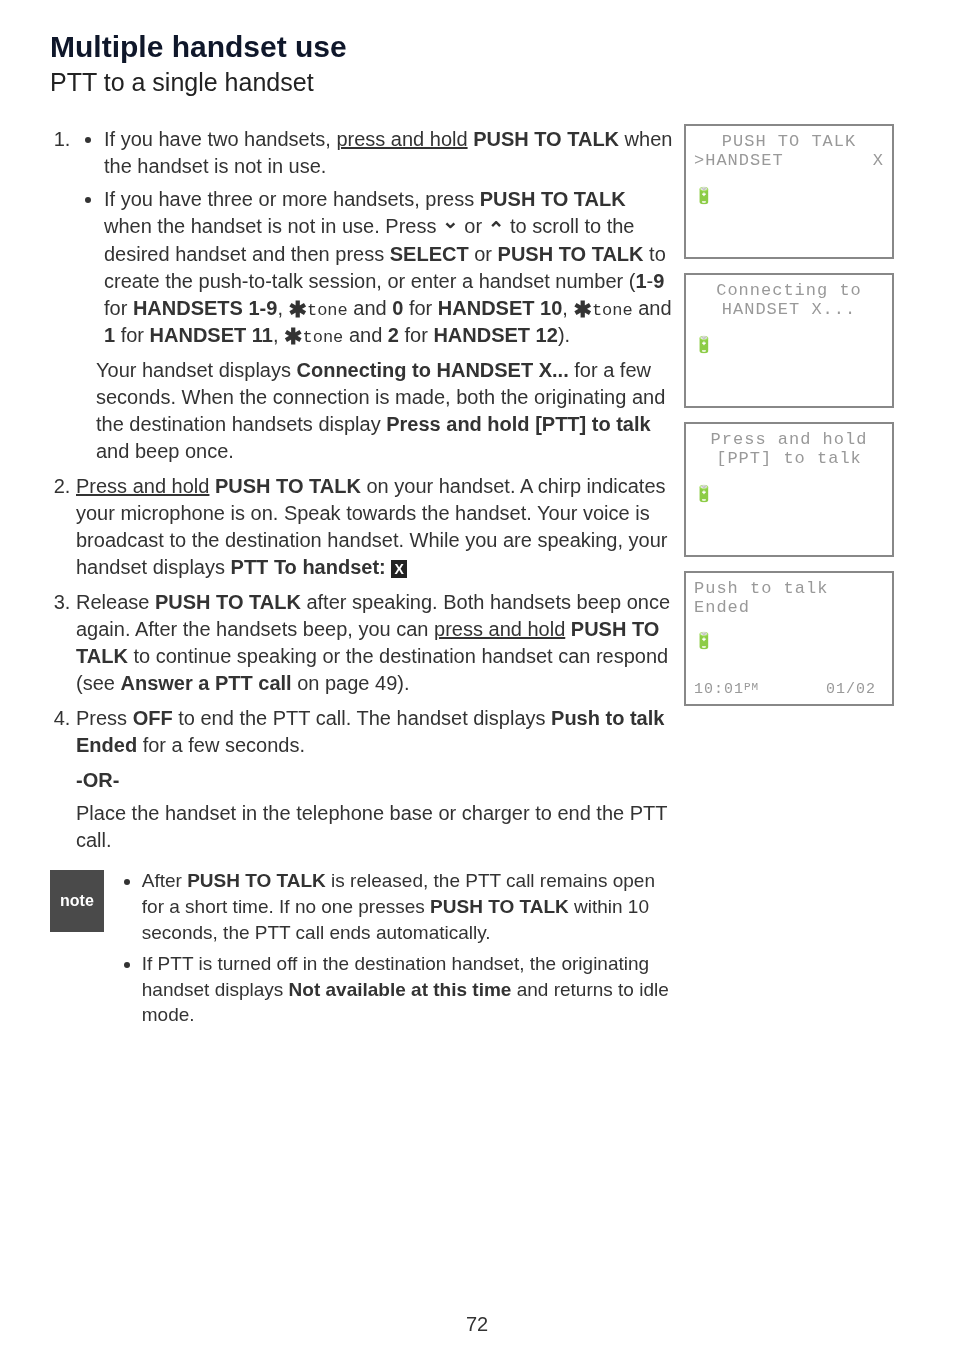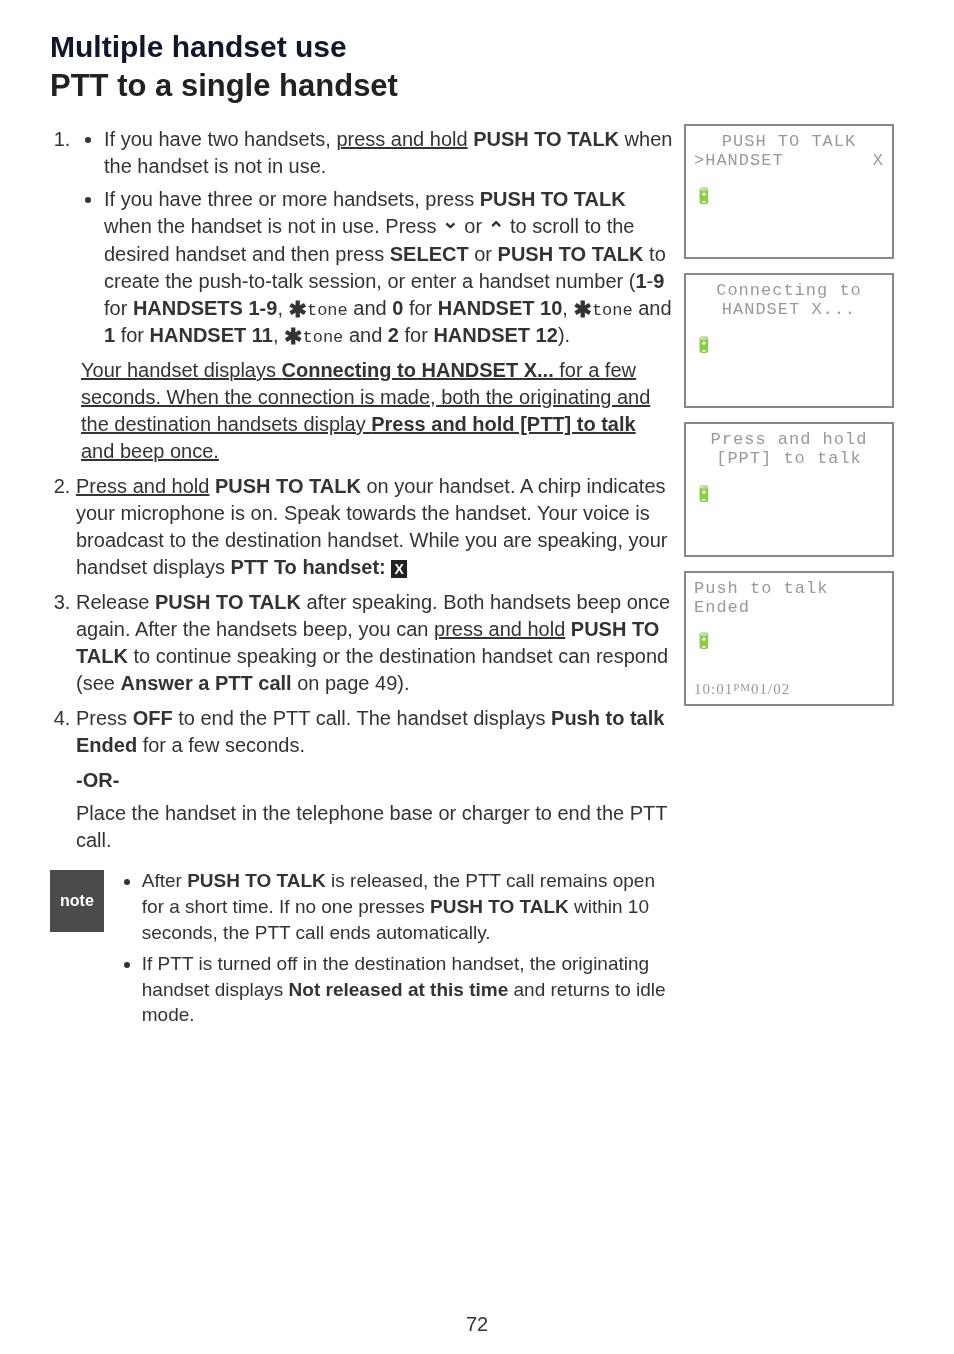--- a/index.html
+++ b/index.html
@@ -17,24 +17,24 @@
     padding: 30px 50px 20px 50px;
     position: relative;
   }
   .h1 {
     font-size: 30px;
     font-weight: bold;
     color: #0f172a;
     margin-bottom: 4px;
   }
   .h2 {
-    font-size: 31px;
-    font-weight: bold;
+    font-size: 25px;
+    font-weight: normal;
     color: #222;
-    margin-bottom: 16px;
+    margin-bottom: 23px;
   }
   .content-wrap {
     display: flex;
     align-items: flex-start;
   }
   .col-left {
     flex: 1 1 auto;
     font-size: 20px;
     line-height: 1.35;
     color: #333;
@@ -64,25 +64,24 @@
     position: absolute;
     left: 8px;
     top: 60px;
     font-size: 16px;
   }
   .lcd4 .batt { top: 58px; }
   .lcd4 .bottom {
     position: absolute;
     bottom: 6px;
     left: 8px;
-    right: 4px;
+    right: 16px;
     display: flex;
-    justify-content: flex-start;
+    justify-content: space-between;
     font-size: 15px;
-    font-family: Liberation Serif, serif;
   }
   ol.steps {
     list-style: decimal;
     padding-left: 26px;
     margin: 0;
   }
   ol.steps > li {
     margin-bottom: 8px;
   }
   ul.bullets {
@@ -176,21 +175,21 @@
 
         <li>
           <ul class="bullets">
             <li>
               <span>If you have two handsets, </span><span class="under">press and hold</span><span class="b"> PUSH TO TALK</span><span> when the handset is not in use.</span>
             </li>
             <li>
               <span>If you have three or more handsets, press </span><span class="b">PUSH TO TALK</span><span> when the handset is not in use. Press </span><span class="caret-down"></span><span> or </span><span class="caret-up"></span><span> to scroll to the desired handset and then press </span><span class="b">SELECT</span><span> or </span><span class="b">PUSH TO TALK</span><span> to create the push-to-talk session, or enter a handset number (</span><span class="b">1</span><span>-</span><span class="b">9</span><span> for </span><span class="b">HANDSETS 1-9</span><span>, </span><span class="star-tone"><span class="star">✱</span><span class="tone-word">tone</span></span><span> and </span><span class="b">0</span><span> for </span><span class="b">HANDSET 10</span><span>, </span><span class="star-tone"><span class="star">✱</span><span class="tone-word">tone</span></span><span> and </span><span class="b">1</span><span> for </span><span class="b">HANDSET 11</span><span>, </span><span class="star-tone"><span class="star">✱</span><span class="tone-word">tone</span></span><span> and </span><span class="b">2</span><span> for </span><span class="b">HANDSET 12</span><span>).</span>
             </li>
           </ul>
-          <div style="margin-left:5px;text-decoration:underline;">
+          <div style="margin-left:20px;">
             <span>Your handset displays </span><span class="b">Connecting to HANDSET X...</span><span> for a few seconds. When the connection is made, both the originating and the destination handsets display </span><span class="b">Press and hold [PTT] to talk</span><span> and beep once.</span>
           </div>
         </li>
 
         <li>
           <span class="under">Press and hold</span><span class="b"> PUSH TO TALK</span><span> on your handset. A chirp indicates your microphone is on. Speak towards the handset. Your voice is broadcast to the destination handset. While you are speaking, your handset displays </span><span class="b">PTT To handset: </span><span class="boxed-x">X</span>
         </li>
 
         <li>
           <span>Release </span><span class="b">PUSH TO TALK</span><span> after speaking. Both handsets beep once again. After the handsets beep, you can </span><span class="under">press and hold</span><span class="b"> PUSH TO TALK</span><span> to continue speaking or the destination handset can respond (see </span><span class="b">Answer a PTT call</span><span> on page 49).</span>
@@ -205,21 +204,21 @@
       <div class="or-line">-OR-</div>
       <div class="after-or">Place the handset in the telephone base or charger to end the PTT call.</div>
 
       <div class="note-block">
         <div class="note-badge">note</div>
         <ul class="note-list">
           <li>
             <span>After </span><span class="b">PUSH TO TALK</span><span> is released, the PTT call remains open for a short time. If no one presses </span><span class="b">PUSH TO TALK</span><span> within 10 seconds, the PTT call ends automatically.</span>
           </li>
           <li>
-            <span>If PTT is turned off in the destination handset, the originating handset displays </span><span class="b">Not released at this time</span><span> and returns to idle mode.</span>
+            <span>If PTT is turned off in the destination handset, the originating handset displays </span><span class="b">Not available at this time</span><span> and returns to idle mode.</span>
           </li>
         </ul>
       </div>
     </div>
 
     <div class="col-right">
 
       <div class="lcd">
         <div class="line center">PUSH TO TALK</div>
         <div class="line rowsplit">

